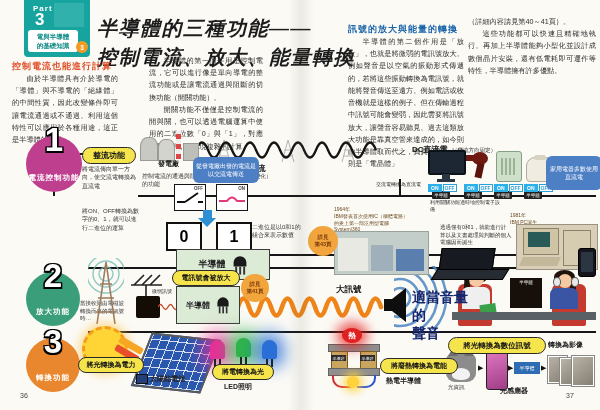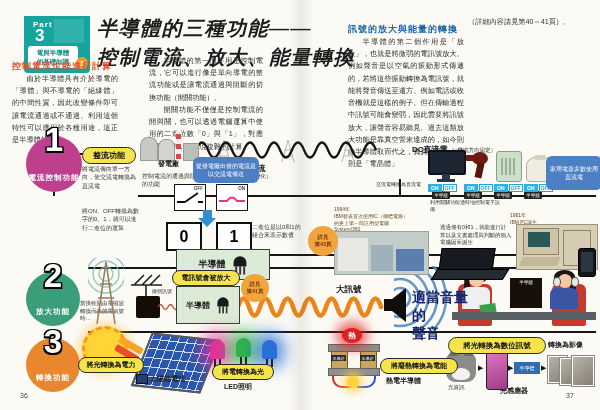--- a/index.html
+++ b/index.html
@@ -1,21 +1,21 @@
 <!DOCTYPE html>
 <html><head>
 <meta charset="utf-8">
 <style>
   html,body{margin:0;padding:0;}
   body{font-family:"Liberation Sans","DejaVu Sans",sans-serif;background:#d8d4cc;}
   #spread{position:relative;width:600px;height:410px;background:#fbfaf5;overflow:hidden;}
   .abs{position:absolute;}
   .pre{white-space:pre-line;}
   
-  .cover{left:24px;top:0;width:66px;height:57px;background:#17a39e;border-radius:0 0 4px 4px;margin-top:16px;}
+  .cover{left:24px;top:0;width:66px;height:57px;background:#17a39e;border-radius:0 0 4px 4px;}
   .cover .deco{position:absolute;background:#4cc0ba;}
   .cover .part{position:absolute;left:9px;top:4px;color:#fff;font-size:8px;font-weight:bold;letter-spacing:1px;}
   .cover .partno{position:absolute;left:11px;top:10px;color:#fff;font-size:17px;font-weight:bold;}
   .cover .series{position:absolute;left:4px;top:30px;width:50px;height:22px;background:#fff;border-radius:3px;color:#0d8a85;font-size:6.5px;font-weight:bold;line-height:1.45;display:flex;align-items:center;justify-content:center;text-align:center;}
   .cover .corner{position:absolute;right:2px;top:41px;width:12px;height:12px;border-radius:50%;background:#f59a23;color:#fff;font-size:6.5px;font-weight:bold;display:flex;align-items:center;justify-content:center;}
   
   .title{left:97px;top:14px;font-family:"Liberation Serif","DejaVu Serif",serif;font-weight:bold;color:#1c1c1c;font-size:20px;letter-spacing:1.5px;line-height:1.45;font-style:italic;}
   .h-orange{color:#e0512a;font-size:9px;font-weight:bold;letter-spacing:1px;}
   .h-blue{color:#1c66ab;font-size:9px;font-weight:bold;letter-spacing:1px;}
   .bodycol{font-size:7.2px;line-height:1.7;color:#2e2e2e;text-align:justify;}
@@ -126,20 +126,21 @@
     <p>半導體的第一個作用是控制電流，它可以進行像是單向導電的整流功能或是讓電流通過與阻斷的切換功能（開關功能）。</p>
     <p>開關功能不僅僅是控制電流的開與關，也可以透過電腦運算中使用的二進位數「0」與「1」，對應為關與開，來實現複雜的計算。</p>
   </div>
 
   <div class="abs h-blue" style="left:348px;top:23px;">訊號的放大與能量的轉換</div>
   <div class="abs bodycol" style="left:348px;top:36px;width:116px;">
     <p>半導體的第二個作用是「放大」，也就是將微弱的電訊號放大。例如聲音是以空氣的振動形式傳遞的，若將這些振動轉換為電訊號，就能將聲音傳送至遠方。例如電話或收音機就是這樣的例子。但在傳輸過程中訊號可能會變弱，因此需要將訊號放大，讓聲音容易聽見。過去這類放大功能是靠真空管來達成的，如今則由半導體取而代之，負責訊號放大的則是「電晶體」</p>
   </div>
   <div class="abs bodycol" style="left:468px;top:16px;width:128px;">
     <p class="noind">（詳細內容請見第40～41頁）。</p>
+    <p>這些功能都可以快速且精確地執行。再加上半導體能夠小型化並設計成數個晶片安裝，還有低電耗即可運作等特性，半導體擁有許多優點。</p>
   </div>
 
   <div class="abs sep" style="left:88px;top:267px;width:508px;"></div>
   <div class="abs sep" style="left:88px;top:331px;width:508px;"></div>
   <div class="abs hline" style="left:138px;top:195px;width:458px;"></div>
   <div class="abs hline" style="left:268px;top:254px;width:328px;"></div>
 
   <div class="abs numcircle" style="left:26px;top:136px;width:56px;height:56px;background:#bf3f8f;">
     <div class="bignum">1</div>
     <div class="numlabel">電流控制功能</div>

